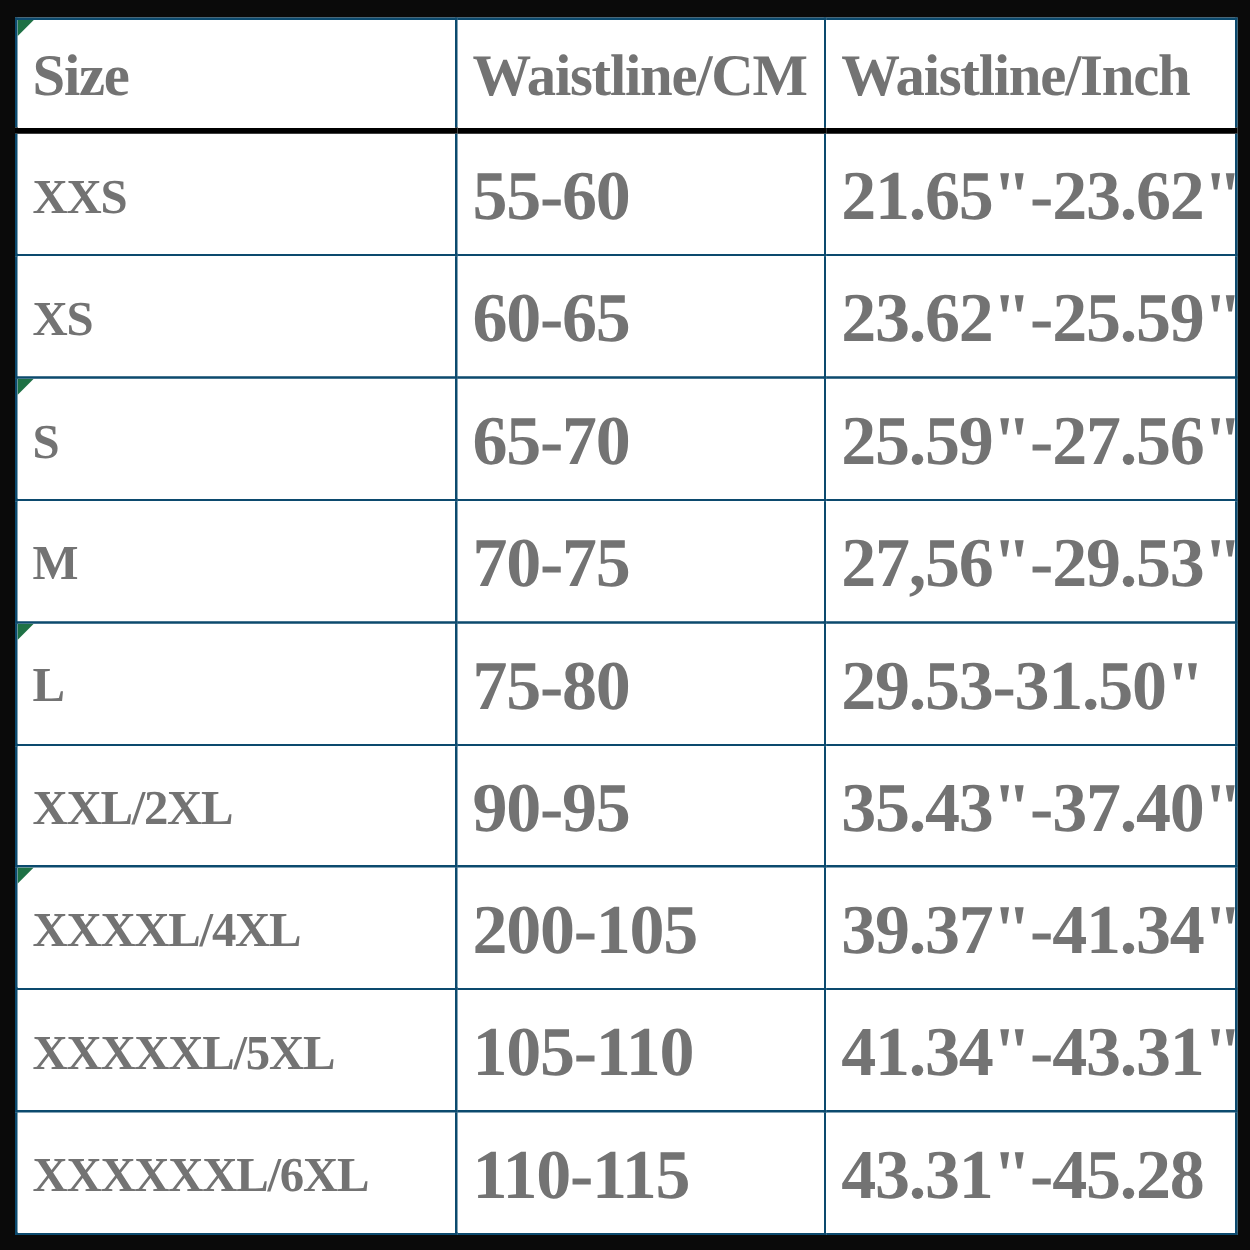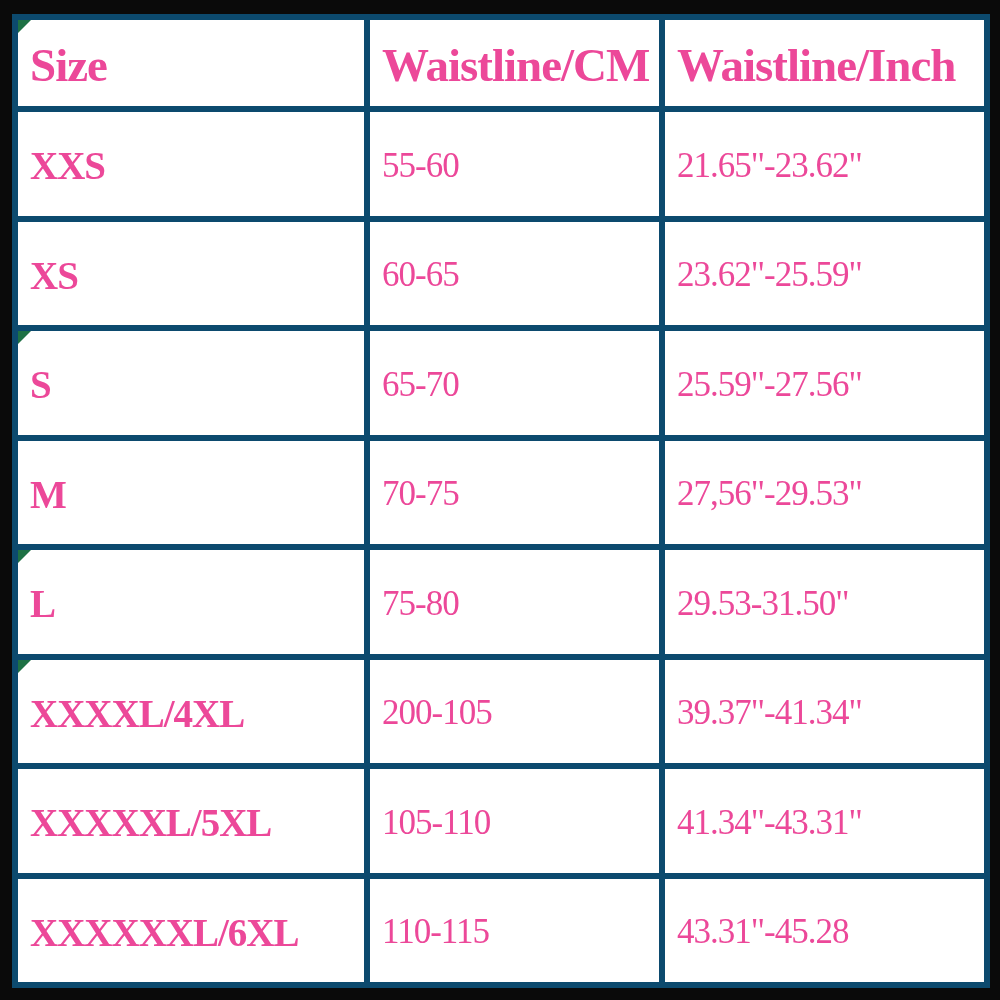--- a/index.html
+++ b/index.html
@@ -30,44 +30,44 @@
     height: 100%;
     border-collapse: collapse;
     table-layout: fixed;
     background: #ffffff;
   }
   table.size-chart col.c1 { width: 352px; }
   table.size-chart col.c2 { width: 295px; }
   table.size-chart col.c3 { width: auto; }
   th, td {
     position: relative;
-    border: 6px solid #0c4a6e;
+    border: 2px solid #0c4a6e;
     vertical-align: middle;
     padding: 6px 24px 2px 12px;
-    color: #ec4899;
+    color: #737373;
     background: #ffffff;
     overflow: hidden;
     white-space: nowrap;
   }
   thead th {
     height: 78px;
     border-bottom: 5px solid #000000;
     text-align: left;
     font-weight: bold;
     font-size: 47px;
     letter-spacing: -1px;
   }
   td.size-col {
     font-weight: bold;
     font-size: 39px;
     letter-spacing: -1px;
   }
   td.num-col {
-    font-weight: normal;
-    font-size: 35px;
+    font-weight: bold;
+    font-size: 56px;
     letter-spacing: -1px;
   }
   .corner-marker {
     position: absolute;
     top: 0;
     left: 0;
     width: 0;
     height: 0;
     border-top: 13px solid var(--marker-color, #1e7145);
     border-right: 13px solid transparent;
@@ -153,20 +153,31 @@
     <span class="corner-marker"></span></td>
     <td class="num-col">
       <span class="cell-text">75-80</span>
     </td>
     <td class="num-col">
       <span class="cell-text">29.53-31.50"</span>
     </td>
   </tr>
 
 
+  <tr>
+    <td class="size-col">
+      <span class="cell-text">XXL/2XL</span>
+    </td>
+    <td class="num-col">
+      <span class="cell-text">90-95</span>
+    </td>
+    <td class="num-col">
+      <span class="cell-text">35.43"-37.40"</span>
+    </td>
+  </tr>
 
 
   <tr>
     <td class="size-col">
       <span class="cell-text">XXXXL/4XL</span>
     <span class="corner-marker"></span></td>
     <td class="num-col">
       <span class="cell-text">200-105</span>
     </td>
     <td class="num-col">

